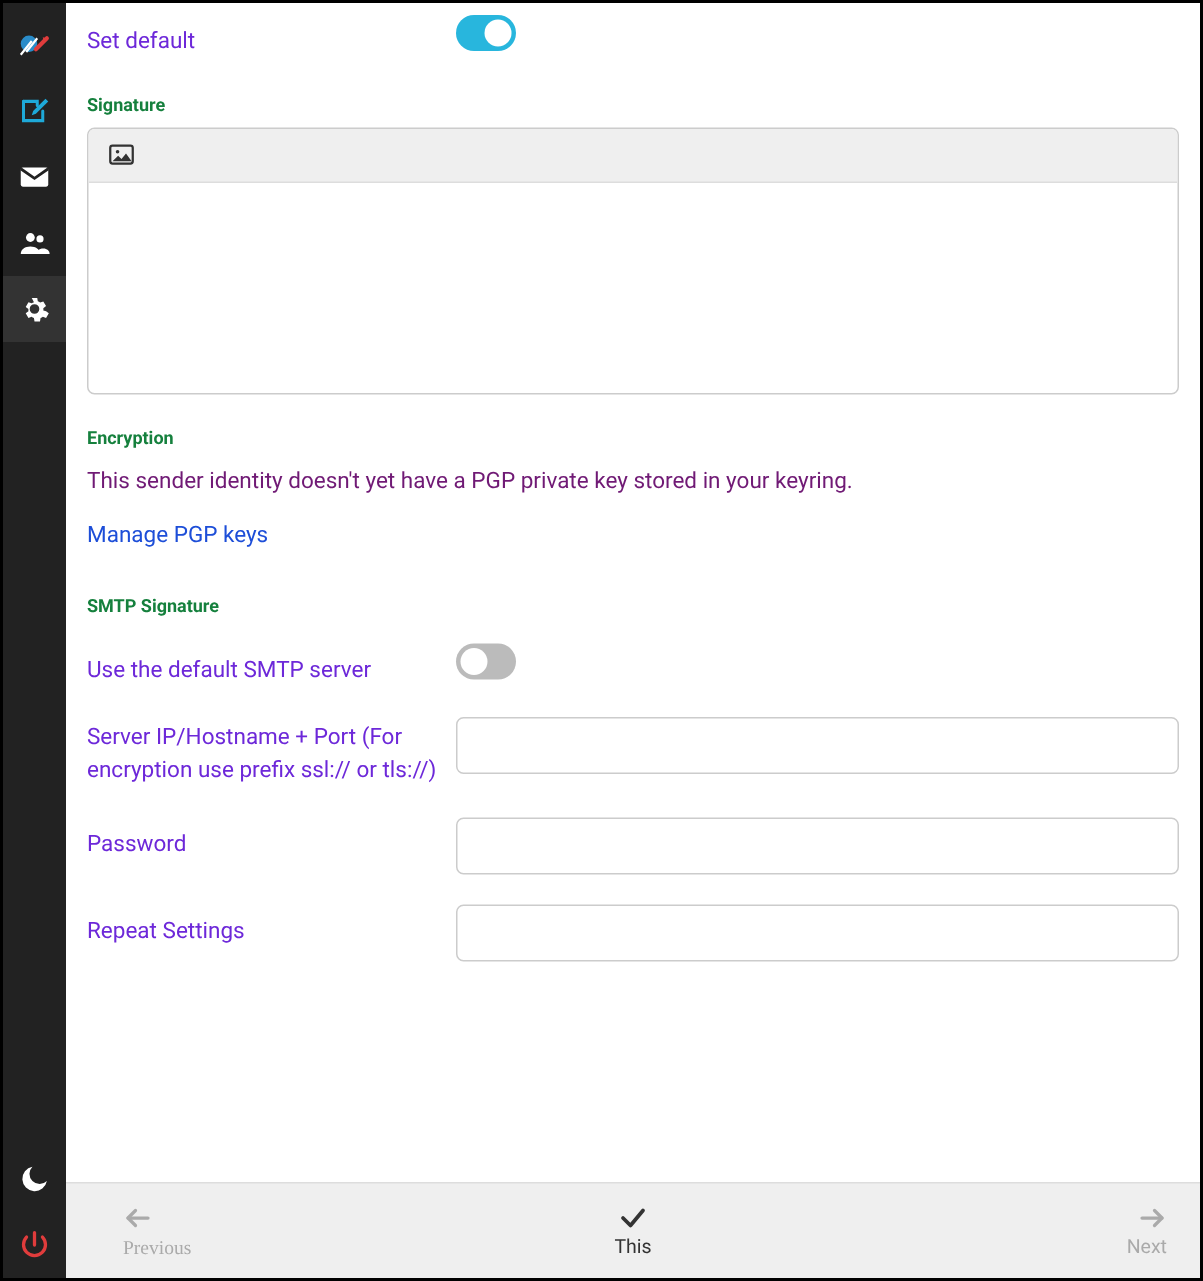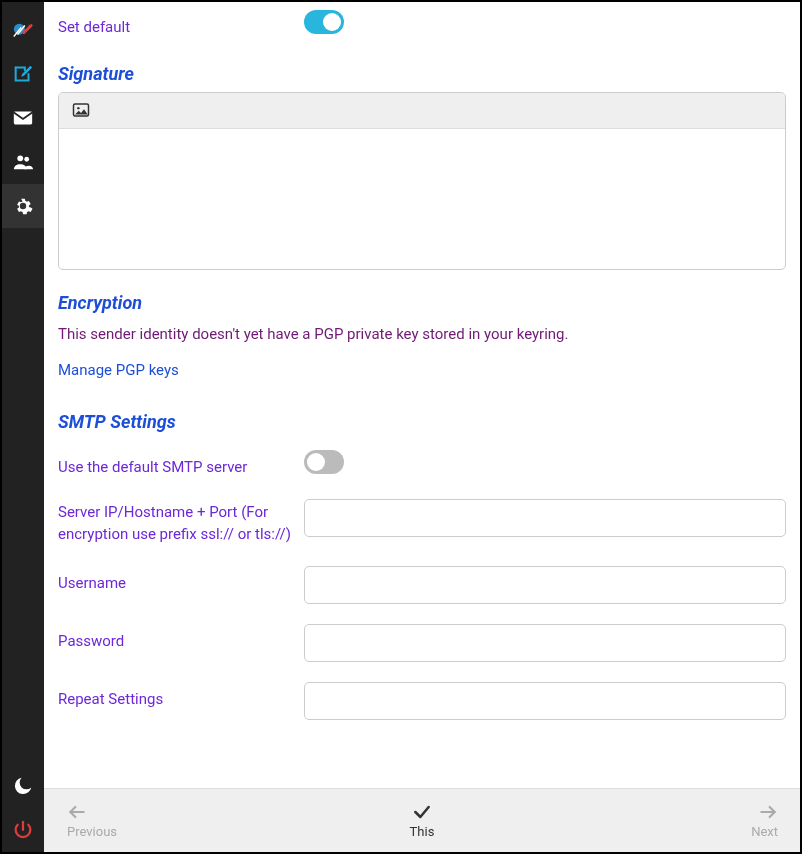--- a/index.html
+++ b/index.html
@@ -138,25 +138,24 @@
       background:#fff;
       border-radius:50%;
       transition:left .15s;
     }
     .toggle.on{background:#28b6dd;}
     .toggle.on .knob{left:19px;}
 
     
     .section-title {
       font-weight:700;
-      font-size:18px;
-      color:#1d4ed8;
+      font-size:12px;
+      color:#15803d;
       margin-top:22px;
       margin-bottom:8px;
-      font-style:italic;
     }
     .section-title.first{margin-top:18px;}
 
     
     .sig-box{
       border:1px solid #ccc;
       border-radius:5px;
       overflow:hidden;
       background:#fff;
     }
@@ -208,21 +207,21 @@
       align-items:center;
       justify-content:center;
       cursor:pointer;
       color:#555;
       gap:2px;
     }
     .footer-btn.disabled{color:#aaa;cursor:default;}
     .footer-btn svg{width:20px;height:20px;}
     .footer-btn .lbl{font-size:13px;}
     .footer-side{flex:0 0 160px;}
-    .footer-side.left{align-items:flex-start;padding-left:23px;}
+    .footer-side.left{align-items:flex-start;padding-left:38px;font-family:Liberation Serif, serif;}
     .footer-side.right{align-items:flex-end;padding-right:22px;}
     .footer-center{flex:1;color:#333;}
 
   </style>
 </head>
 <body>
 
 <div class="app">
 
   <div class="sidebar">
@@ -299,44 +298,38 @@
             </svg>
           </div>
         </div>
         <div class="sig-body"></div>
       </div>
 
       <div class="section-title">Encryption</div>
       <div class="para">This sender identity doesn't yet have a PGP private key stored in your keyring.</div>
       <a class="link">Manage PGP keys</a>
 
-      <div class="section-title" style="margin-top:32px;">SMTP Settings</div>
+      <div class="section-title" style="margin-top:32px;">SMTP Signature</div>
 
       <div class="row">
         <div class="label">Use the default SMTP server</div>
         <div class="control">
           <div class="toggle">
               <div class="knob"></div>
             </div>
         </div>
       </div>
 
       <div class="row">
         <div class="label" style="padding-top:2px;">Server IP/Hostname + Port (For encryption use prefix ssl:// or tls://)</div>
         <div class="control">
           <input type="text" class="text-input" value="" style="">
         </div>
       </div>
 
-      <div class="row">
-        <div class="label">Username</div>
-        <div class="control">
-          <input type="text" class="text-input" value="" style="">
-        </div>
-      </div>
 
       <div class="row">
         <div class="label">Password</div>
         <div class="control">
           <input type="password" class="text-input" value="" style="">
         </div>
       </div>
 
       <div class="row">
         <div class="label">Repeat Settings</div>

